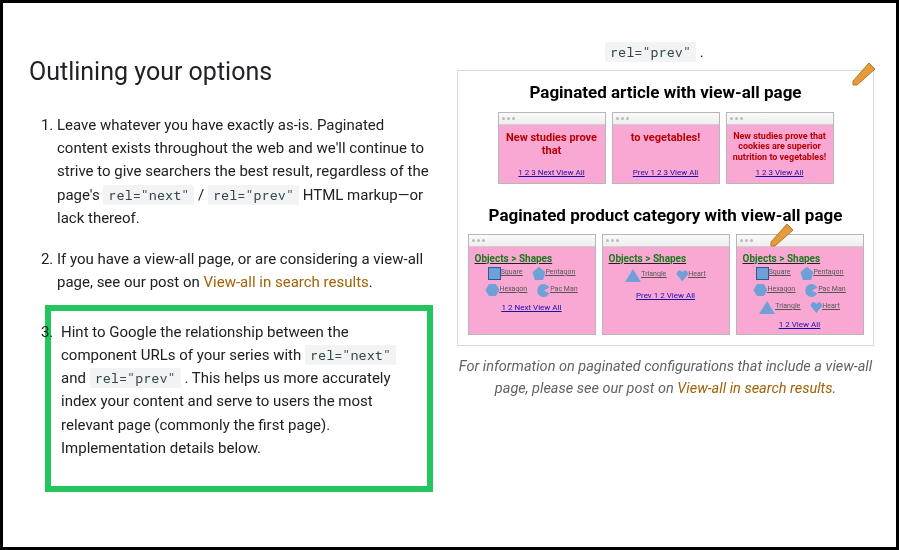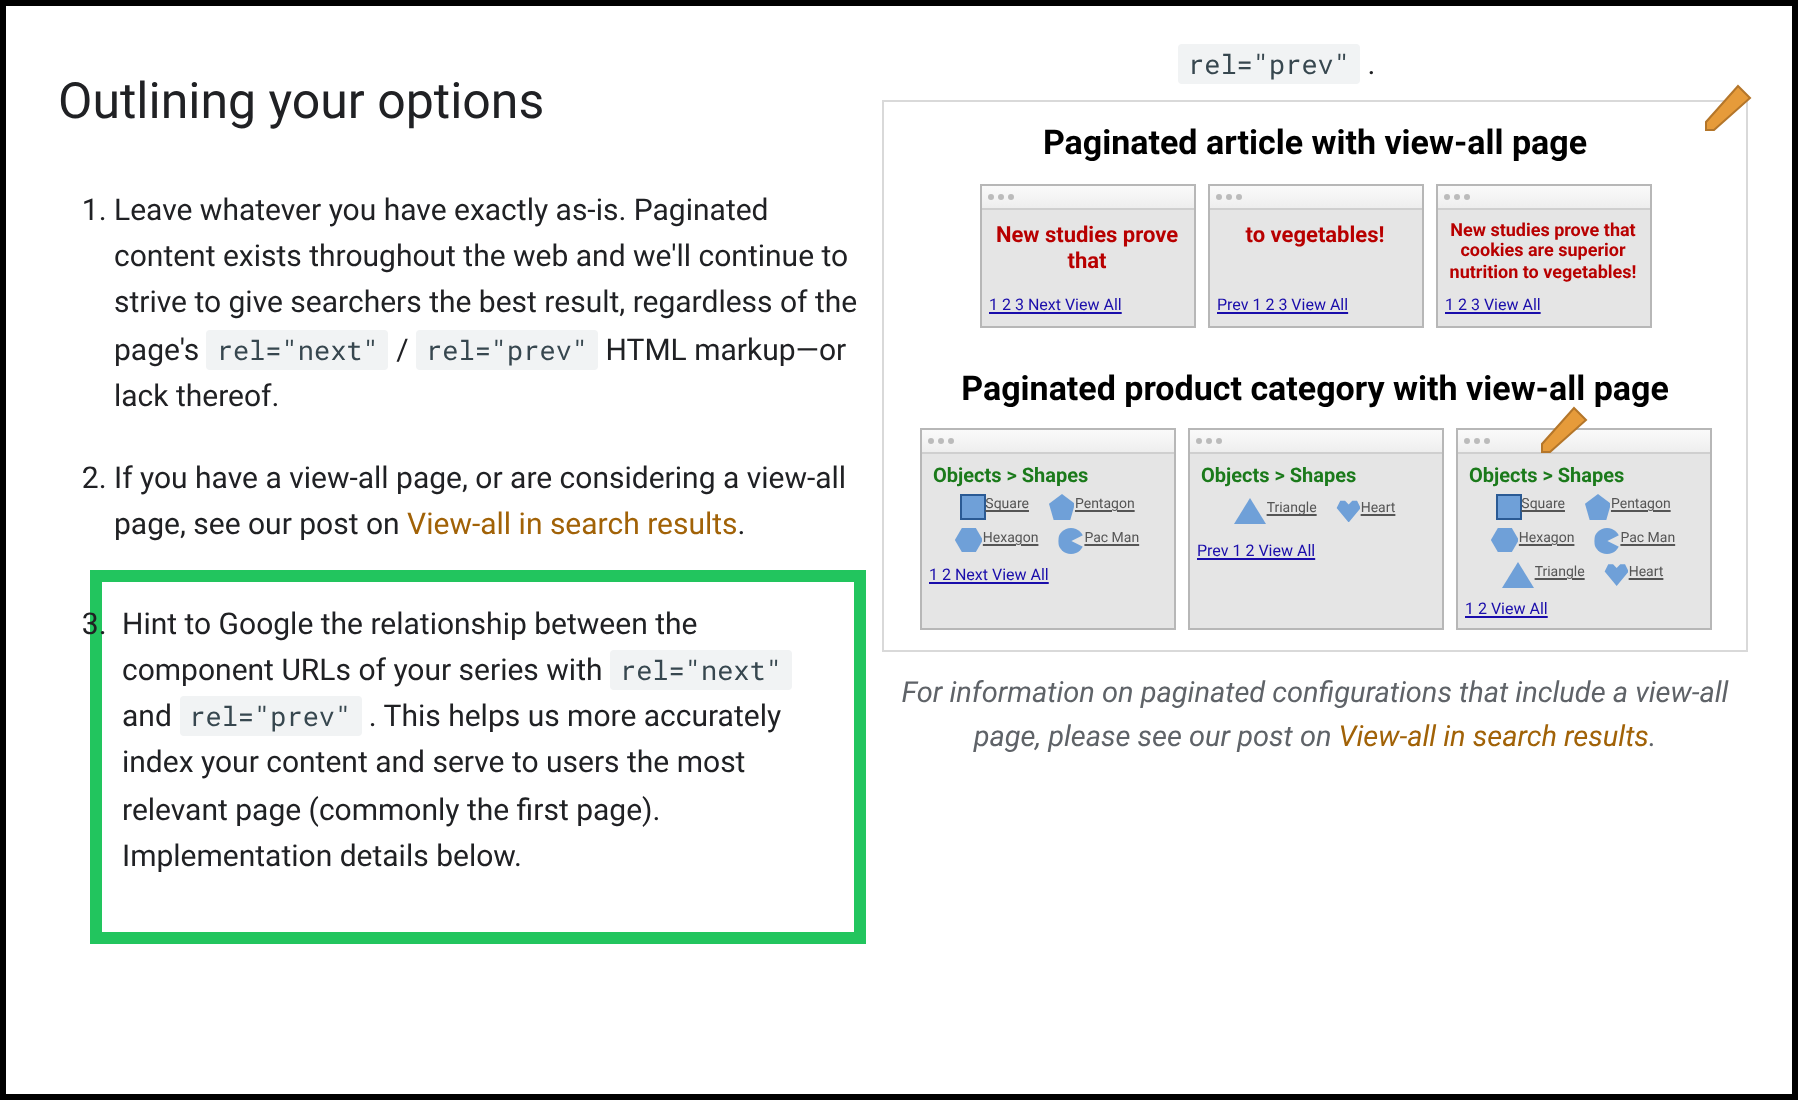--- a/index.html
+++ b/index.html
@@ -9,21 +9,21 @@
     color: #202124;
     width: 899px;
     height: 550px;
     border: 3px solid #000;
     padding: 18px 22px 18px 26px;
     font-size: 15px;
     line-height: 1.55;
     position: relative;
     overflow: hidden;
   }
-  .cols { display: flex; gap: 2px; }
+  .cols { display: flex; gap: 18px; margin-top: 20px; }
   .left { flex: 0 0 410px; }
   .right { flex: 1; }
   h2 { font-size: 25px; font-weight: 400; color: #202124; margin-top: 12px; margin-bottom: 22px; }
   .intro { margin-bottom: 14px; }
   ol { padding-left: 28px; }
   ol li { margin-bottom: 18px; padding-right: 6px; }
   .highlight-wrap { border: 6px solid #22c55e; padding: 10px 6px 26px 10px; margin-left: -12px; margin-top: -8px; }
   .code {
     font-family: "Roboto Mono", Menlo, Consolas, monospace;
     font-size: 13.5px;
@@ -45,45 +45,45 @@
     font-size: 17px;
     text-align: center;
     margin-bottom: 6px;
     color: #000;
     position: relative;
   }
   .fig-row { display: flex; gap: 6px; justify-content: center; }
   .mini {
     border: 1px solid #b7b7b7;
     width: 108px;
-    background: #e5e5e5;
+    background: #f9a8d4;
     display: flex;
     flex-direction: column;
   }
-  .mini.wide { width: 128px; }
+  .mini.wide { width: 128px; text-decoration: underline; }
   .mini-chrome {
     height: 12px;
     border-bottom: 1px solid #cfcfcf;
     background: linear-gradient(#fafafa,#eee);
     display:flex; align-items:center; padding:0 3px; gap:2px;
   }
   .dot { width:3px; height:3px; border-radius:50%; background:#bbb; }
   .mini-body { padding: 6px 4px 3px 4px; min-height: 58px; display:flex; flex-direction:column; justify-content:space-between;}
   .mini-head { color: #b80000; font-weight:700; font-size: 11px; text-align:center; line-height:1.2; }
   .mini-head.sm { font-size: 9px; }
   .mini-head.grn { color:#1b7a1b; text-align:left; font-size:10px; padding-left:2px;}
   .shapes { display:flex; flex-wrap:wrap; gap:4px 10px; justify-content:center; padding:2px 2px; }
   .shape-item { display:flex; flex-direction:row; font-size:7px; color:#555; text-decoration:underline; }
   .sq { width:13px; height:13px; background:#6fa0d8; border:1px solid #2a5a94; }
   .tri { width:0; height:0; border-left:8px solid transparent; border-right:8px solid transparent; border-bottom:13px solid #6fa0d8;}
   .pent { width:13px; height:13px; background:#6fa0d8; clip-path: polygon(50% 0,100% 38%,82% 100%,18% 100%,0 38%);}
   .hex { width:14px; height:12px; background:#6fa0d8; clip-path: polygon(25% 0,75% 0,100% 50%,75% 100%,25% 100%,0 50%);}
   .pac { width:13px; height:13px; border-radius:50%; background:#6fa0d8; clip-path: polygon(50% 50%,100% 25%,100% 0,0 0,0 100%,100% 100%,100% 75%);}
   .heart { width:12px; height:12px; background:#6fa0d8; clip-path: polygon(50% 100%,0 40%,15% 10%,35% 10%,50% 25%,65% 10%,85% 10%,100% 40%);}
-  .mini-nav { font-size: 8px; text-align:left; color:#1a0dab; text-decoration:underline; margin-top:3px; white-space:nowrap; }
+  .mini-nav { font-size: 8px; text-align:center; color:#1a0dab; text-decoration:underline; margin-top:3px; white-space:nowrap; }
   .caption {
     font-style: italic;
     text-align: center;
     color: #5f6368;
     font-size: 14.5px;
     margin-top: 10px;
     line-height: 1.5;
   }
   .sec1 { position: relative; }
   .sec2 { position: relative; }

